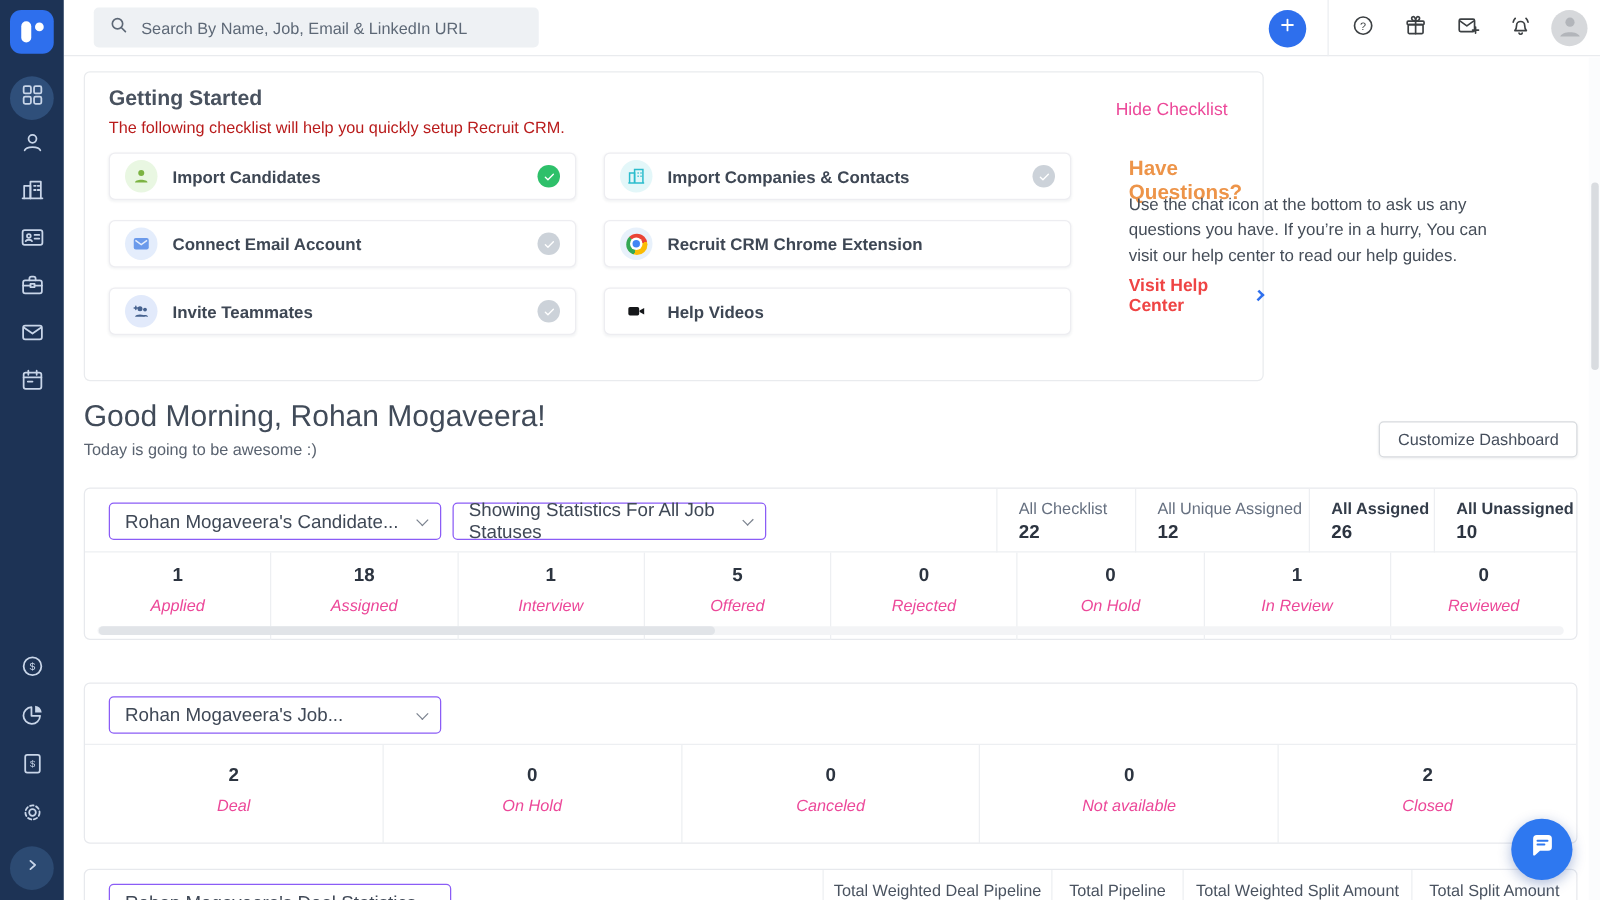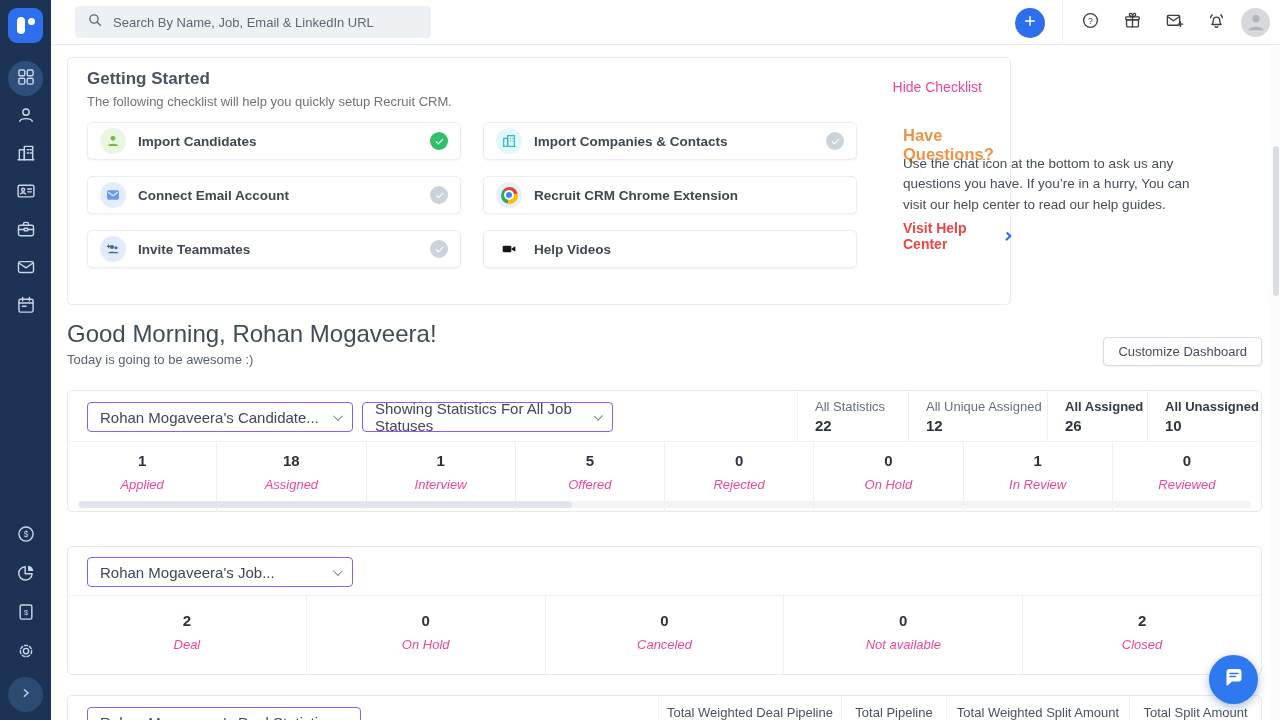--- a/index.html
+++ b/index.html
@@ -27,21 +27,21 @@
   .plus-btn svg { width:16px; height:16px; stroke:#fff; stroke-width:2.2; stroke-linecap:round; fill:none; }
   .tb-div { width:1px; height:45px; background:#eceef1; margin-right:6px; }
   .tb-icon { width:42px; height:45px; display:flex; align-items:center; justify-content:center; color:#3c4043; }
   .tb-icon svg { width:19px; height:19px; fill:none; stroke:currentColor; stroke-width:1.7; stroke-linecap:round; stroke-linejoin:round; }
   .avatar { width:29px; height:29px; border-radius:50%; background:#d6d8db; margin-left:4px; overflow:hidden; display:flex; align-items:center; justify-content:center; }
   .avatar svg { width:22px; height:22px; fill:#b2b5ba; stroke:none; }
 
   
   .gs-panel { position:absolute; left:67px; top:57px; width:944px; height:248px; border:1px solid #e9ebee; border-radius:5px; background:#fff; }
   .gs-title { position:absolute; left:19px; top:11px; font-size:17px; font-weight:600; color:#49525f; }
-  .gs-sub { position:absolute; left:19px; top:36px; font-size:13px; color:#737373; }
+  .gs-sub { position:absolute; left:19px; top:36px; font-size:13px; color:#b91c1c; }
   .gs-cards { position:absolute; left:19px; top:64px; display:grid; grid-template-columns:374px 374px; column-gap:22px; row-gap:16px; }
   .gs-card { height:38px; display:flex; align-items:center; gap:12px; padding:0 12px; background:#fff; border:1px solid #ededf1; border-radius:5px; box-shadow:0 1px 2px rgba(25,35,55,.05); cursor:pointer; }
   .gs-card .ci { width:26px; height:26px; border-radius:50%; display:flex; align-items:center; justify-content:center; flex:none; }
   .gs-card .ci svg { width:16px; height:16px; }
   .gs-label { font-size:13.5px; font-weight:600; color:#3e4754; }
   .gs-check { margin-left:auto; width:18px; height:18px; border-radius:50%; display:flex; align-items:center; justify-content:center; flex:none; }
   .gs-check svg { width:11px; height:11px; fill:none; stroke:#fff; stroke-width:2.4; stroke-linecap:round; stroke-linejoin:round; }
   .chk-done { background:#2ec06a; }
   .chk-pending { background:#ccd2d9; }
   .ci-green { background:#e9f7e2; color:#7cb342; }
@@ -360,21 +360,21 @@
       <div class="dropdown dd1">
         <span>Rohan Mogaveera's Candidate...</span>
         <span class="dd-chev"></span>
       </div>
       <div class="dropdown dd2">
         <span>Showing Statistics For All Job Statuses</span>
         <span class="dd-chev"></span>
       </div>
       <div class="sum">
         <div class="sum-cell w1">
-          <div class="sl">All Statistics</div>
+          <div class="sl">All Checklist</div>
           <div class="sv">22</div>
         </div>
         <div class="sum-cell w2">
           <div class="sl">All Unique Assigned</div>
           <div class="sv">12</div>
         </div>
         <div class="sum-cell w3">
           <div class="sl">All Assigned</div>
           <div class="sv">26</div>
         </div>

